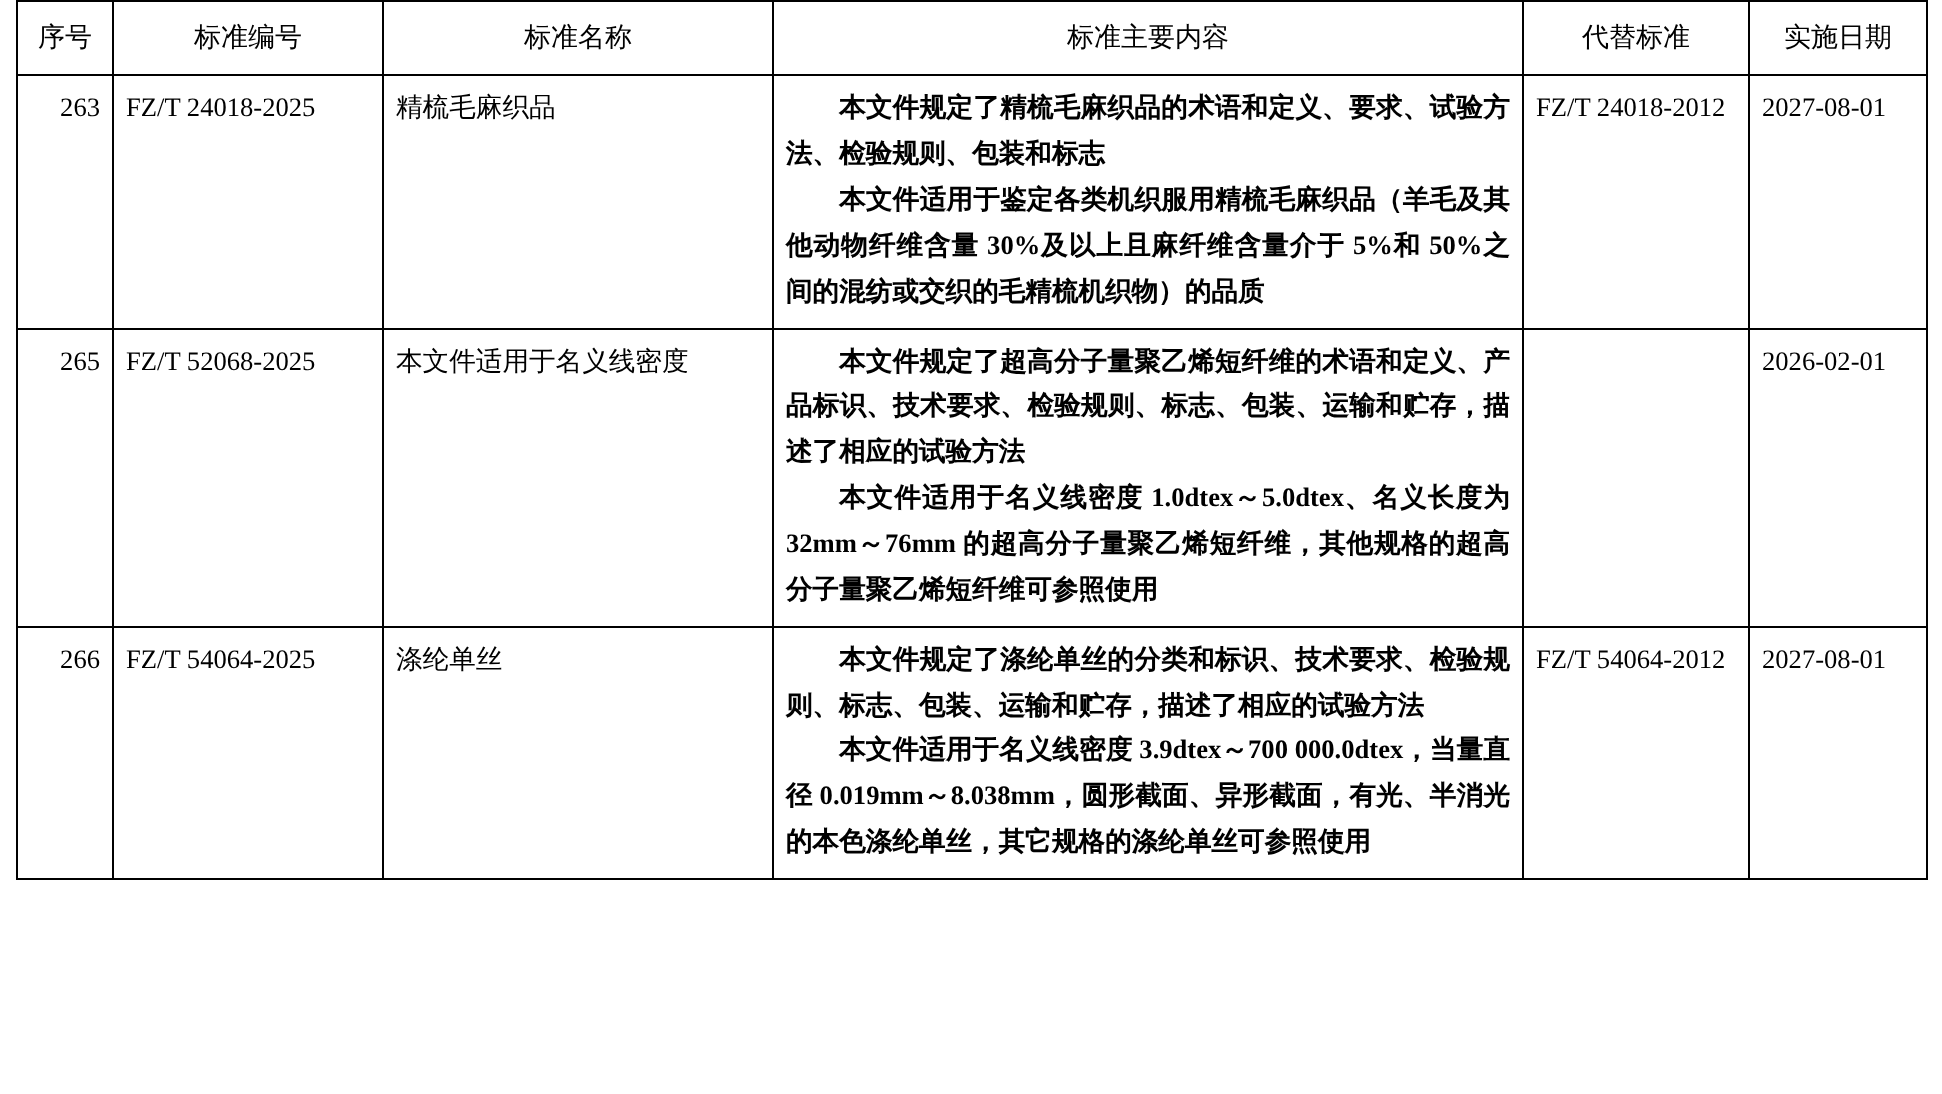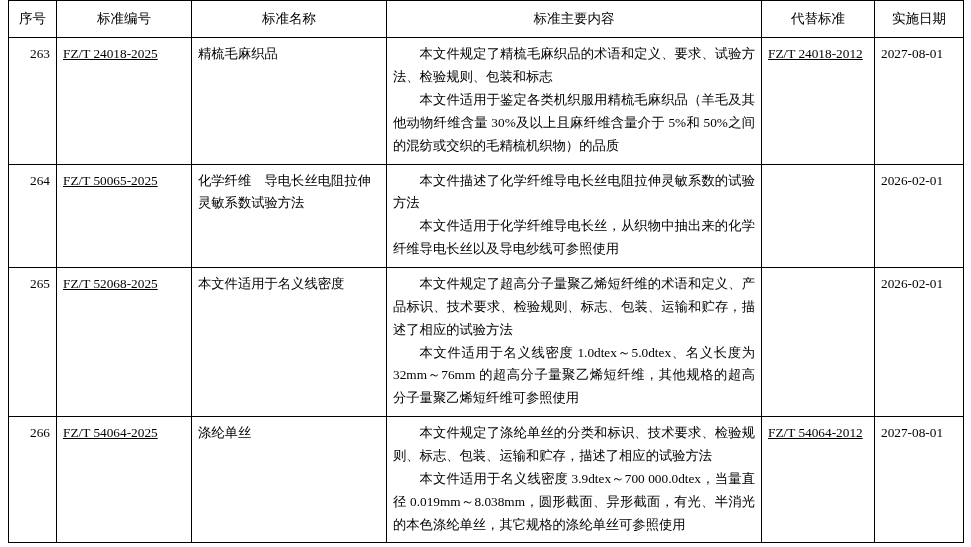--- a/index.html
+++ b/index.html
@@ -49,34 +49,34 @@
   col.c-repl  { width: 113px; }
   col.c-date  { width: 89px; }
 
   td.seq {
     text-align: right;
     white-space: nowrap;
   }
   td.code, td.repl {
     text-align: left;
     white-space: nowrap;
-    text-decoration: underline;
   }
   td.name {
     text-align: left;
   }
   td.date {
     text-align: left;
     white-space: nowrap;
   }
   td.body p {
     margin: 0;
     text-align: justify;
     text-justify: inter-ideograph;
     text-indent: 2em;
+    font-weight: bold;
   }
   td.name p {
     margin: 0;
     text-align: left;
   }
 </style>
 </head>
 <body>
 
 <div class="page">
@@ -108,33 +108,20 @@
           <p>精梳毛麻织品</p>
         </td>
         <td class="body">
           <p>本文件规定了精梳毛麻织品的术语和定义、要求、试验方法、检验规则、包装和标志</p>
           <p>本文件适用于鉴定各类机织服用精梳毛麻织品（羊毛及其他动物纤维含量 30%及以上且麻纤维含量介于 5%和 50%之间的混纺或交织的毛精梳机织物）的品质</p>
         </td>
         <td class="repl">FZ/T 24018-2012</td>
         <td class="date">2027-08-01</td>
       </tr>
 
-      <tr>
-        <td class="seq">264</td>
-        <td class="code">FZ/T 50065-2025</td>
-        <td class="name">
-          <p>化学纤维　导电长丝电阻拉伸灵敏系数试验方法</p>
-        </td>
-        <td class="body">
-          <p>本文件描述了化学纤维导电长丝电阻拉伸灵敏系数的试验方法</p>
-          <p>本文件适用于化学纤维导电长丝，从织物中抽出来的化学纤维导电长丝以及导电纱线可参照使用</p>
-        </td>
-        <td class="repl"></td>
-        <td class="date">2026-02-01</td>
-      </tr>
 
       <tr>
         <td class="seq">265</td>
         <td class="code">FZ/T 52068-2025</td>
         <td class="name">
           <p>本文件适用于名义线密度</p>
         </td>
         <td class="body">
           <p>本文件规定了超高分子量聚乙烯短纤维的术语和定义、产品标识、技术要求、检验规则、标志、包装、运输和贮存，描述了相应的试验方法</p>
           <p>本文件适用于名义线密度 1.0dtex～5.0dtex、名义长度为 32mm～76mm 的超高分子量聚乙烯短纤维，其他规格的超高分子量聚乙烯短纤维可参照使用</p>

